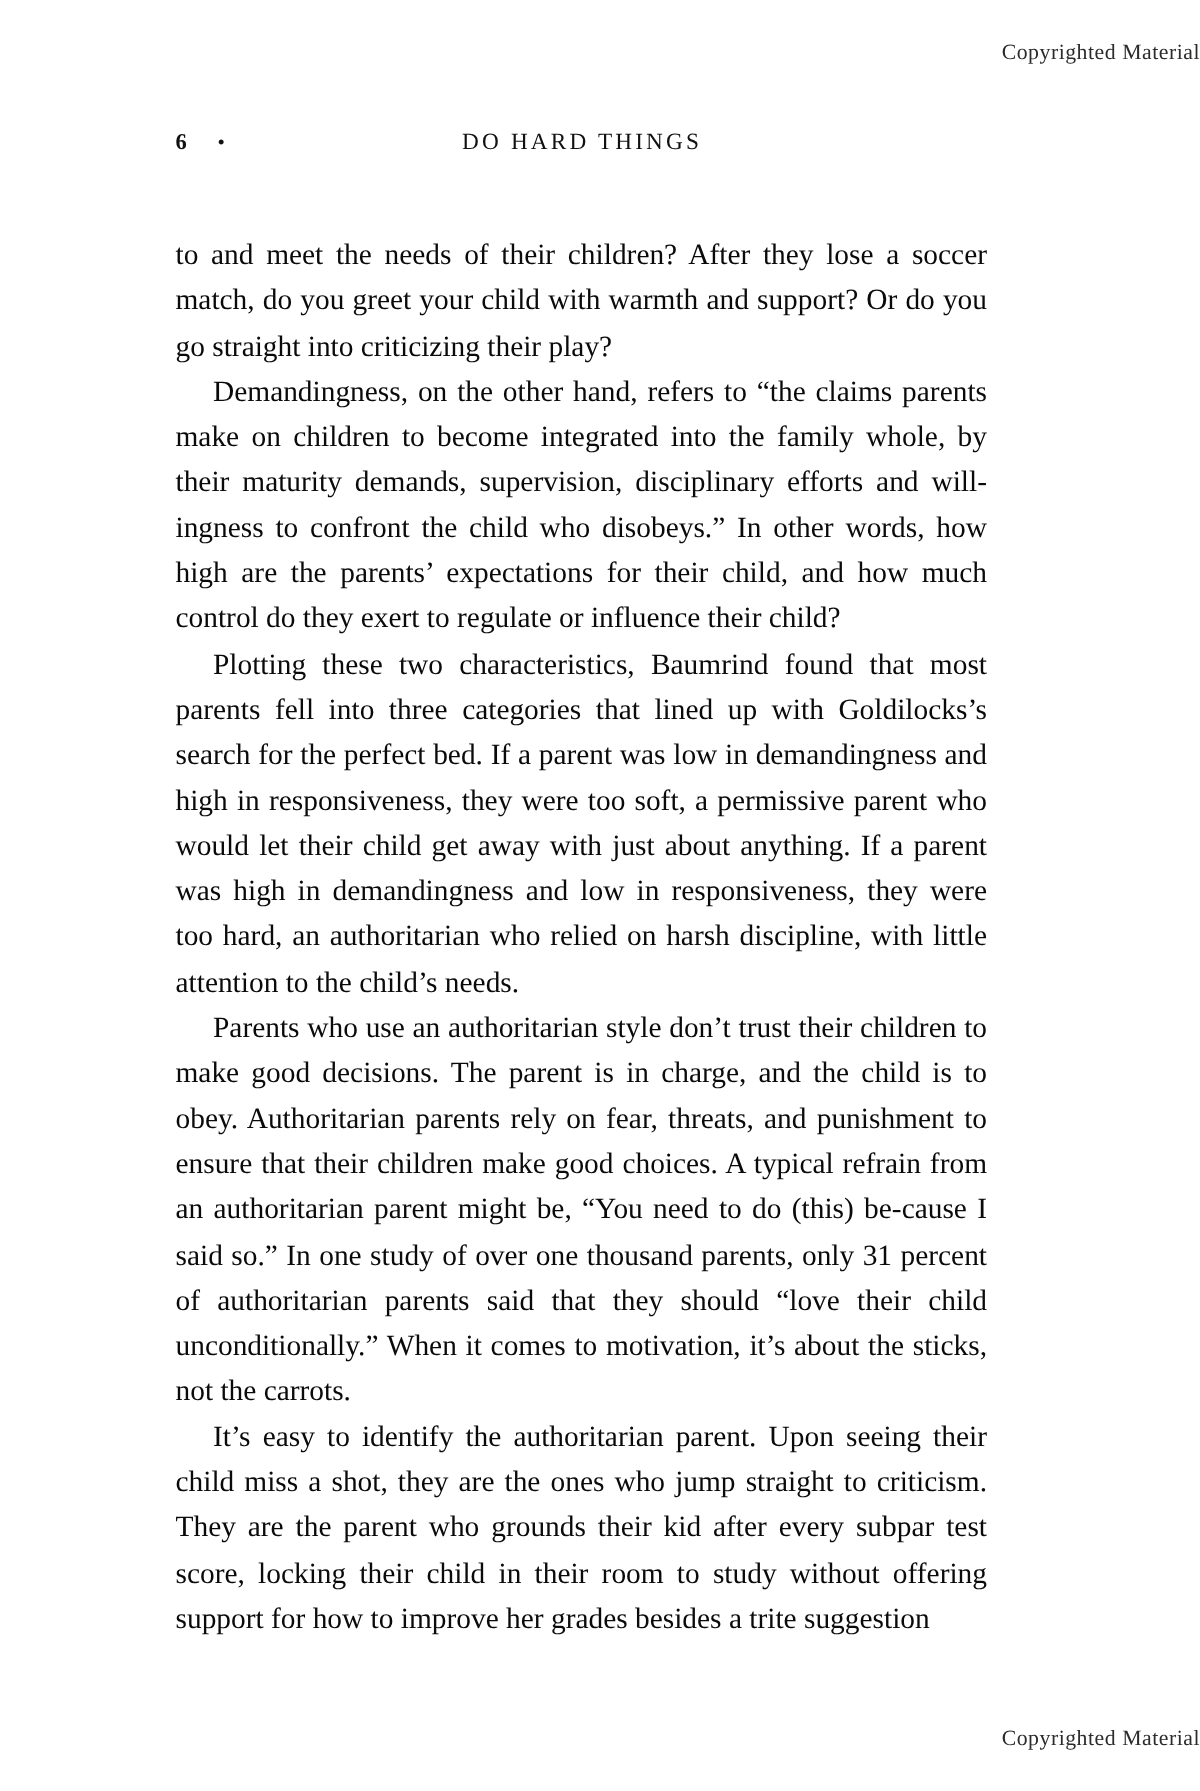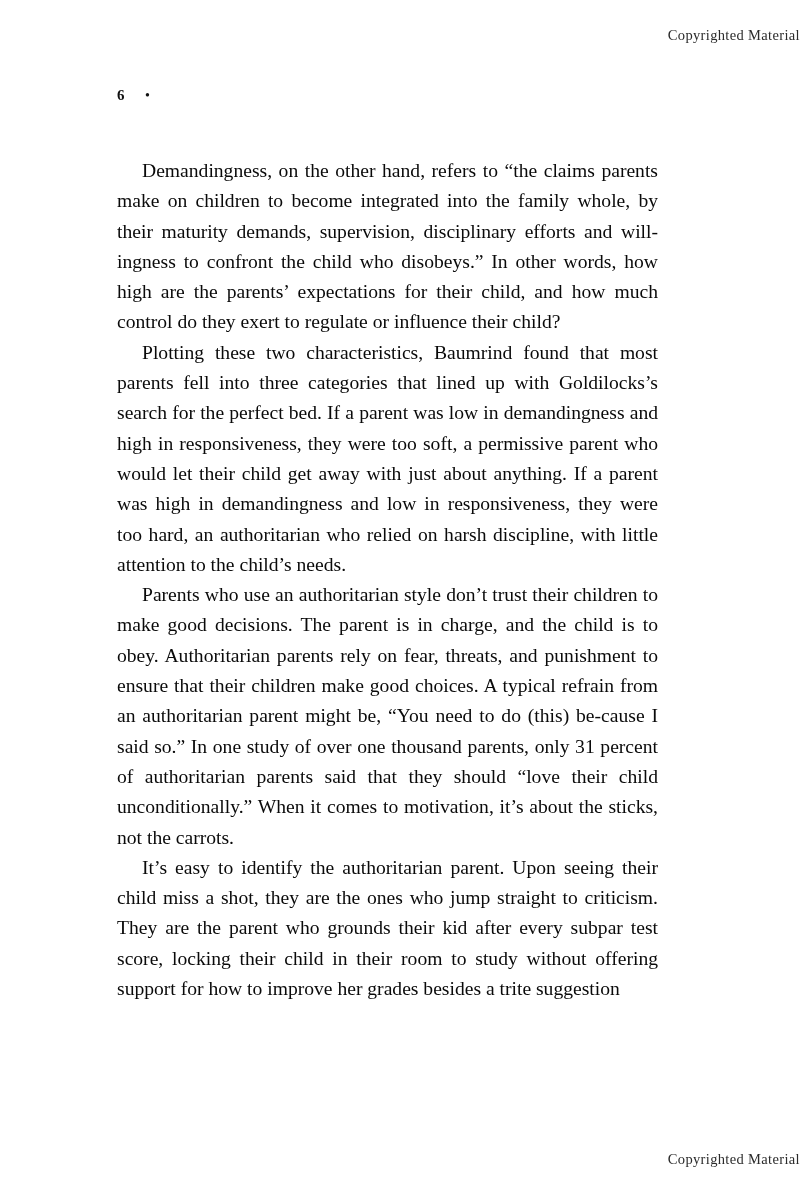--- a/index.html
+++ b/index.html
@@ -93,23 +93,25 @@
 </head>
 <body>
 
 <div class="page">
 
   <div class="watermark watermark-top">Copyrighted Material</div>
 
   <div class="running-head">
     <span class="folio">6</span>
     <span class="folio-dot">•</span>
+    <span class="book-title">DO HARD THINGS</span>
   </div>
 
   <div class="body-text">
+    <p>to and meet the needs of their children? After they lose a soccer match, do you greet your child with warmth and support? Or do you go straight into criticizing their play?</p>
     <p class="indent">Demandingness, on the other hand, refers to “the claims parents make on children to become integrated into the family whole, by their maturity demands, supervision, disciplinary efforts and will-ingness to confront the child who disobeys.” In other words, how high are the parents’ expectations for their child, and how much control do they exert to regulate or influence their child?</p>
     <p class="indent">Plotting these two characteristics, Baumrind found that most parents fell into three categories that lined up with Goldilocks’s search for the perfect bed. If a parent was low in demandingness and high in responsiveness, they were too soft, a permissive parent who would let their child get away with just about anything. If a parent was high in demandingness and low in responsiveness, they were too hard, an authoritarian who relied on harsh discipline, with little attention to the child’s needs.</p>
     <p class="indent">Parents who use an authoritarian style don’t trust their children to make good decisions. The parent is in charge, and the child is to obey. Authoritarian parents rely on fear, threats, and punishment to ensure that their children make good choices. A typical refrain from an authoritarian parent might be, “You need to do (this) be-cause I said so.” In one study of over one thousand parents, only 31 percent of authoritarian parents said that they should “love their child unconditionally.” When it comes to motivation, it’s about the sticks, not the carrots.</p>
     <p class="indent">It’s easy to identify the authoritarian parent. Upon seeing their child miss a shot, they are the ones who jump straight to criticism. They are the parent who grounds their kid after every subpar test score, locking their child in their room to study without offering support for how to improve her grades besides a trite suggestion</p>
   </div>
 
   <div class="watermark watermark-bottom">Copyrighted Material</div>
 
 </div>
 

